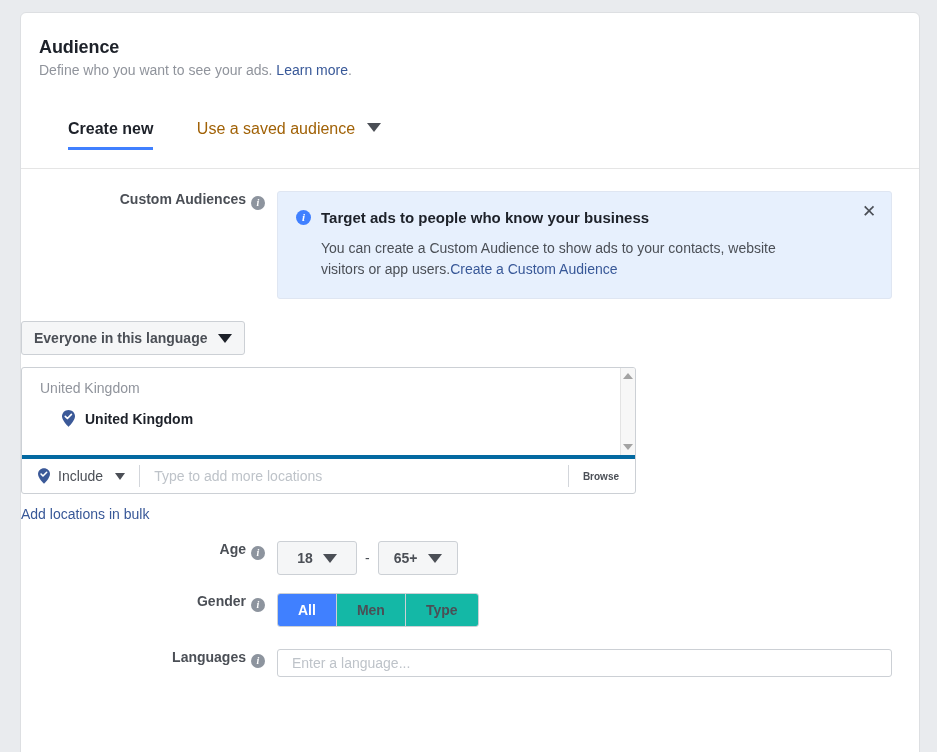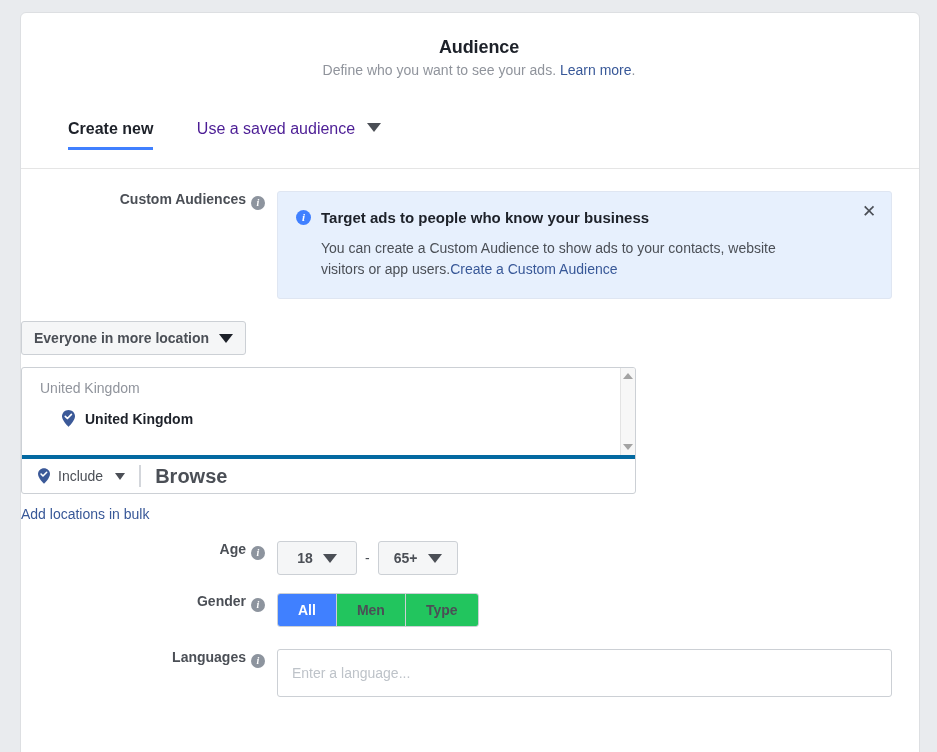--- a/index.html
+++ b/index.html
@@ -23,21 +23,20 @@
     width: 900px;
     min-height: 760px;
     background: #ffffff;
     border: 1px solid #dddfe2;
     border-radius: 6px;
   }
 
   
   .card-header {
     padding: 24px 0 0 18px;
-    text-align: center;
   }
   .page-title {
     font-size: 18px;
     font-weight: bold;
     color: #1d2129;
     margin: 0 0 4px 0;
     letter-spacing: -0.1px;
   }
   .page-subtitle {
     font-size: 14px;
@@ -55,21 +54,21 @@
   .tabs {
     position: relative;
     margin-top: 42px;
     height: 49px;
     border-bottom: 1px solid #e5e5e5;
     padding-left: 47px;
   }
   .tab {
     display: inline-block;
     font-size: 16px;
-    color: #4c1d95;
+    color: #a16207;
     padding: 0 0 12px 0;
     margin-right: 39px;
     cursor: pointer;
     vertical-align: top;
     position: relative;
   }
   .tab.active {
     font-weight: bold;
     color: #1d2129;
   }
@@ -323,21 +322,21 @@
     font-family: "Liberation Sans", sans-serif;
     font-size: 14px;
     color: #1d2129;
     padding: 0 14px;
     background: transparent;
     height: 100%;
   }
   .loc-typeahead::placeholder { color: #bec3c9; }
   .browse-btn {
     flex: 0 0 auto;
-    font-size: 20px;
+    font-size: 10px;
     font-weight: bold;
     color: #4b4f56;
     padding: 0 16px 0 14px;
     cursor: pointer;
   }
 
   .bulk-link {
     display: inline-block;
     font-size: 14px;
     color: #385898;
@@ -382,34 +381,34 @@
   }
   .gender-opt {
     height: 32px;
     padding: 0 20px;
     display: inline-flex;
     align-items: center;
     justify-content: center;
     font-size: 14px;
     font-weight: bold;
     color: #4b4f56;
-    background: #22c55e;
+    background: #14b8a6;
     border-right: 1px solid #ccd0d5;
     cursor: pointer;
   }
   .gender-opt:last-child { border-right: 0; }
   .gender-opt.selected {
     background: #4080ff;
     color: #ffffff;
   }
 
   
   .lang-input {
     width: 615px;
-    height: 48px;
+    height: 28px;
     border: 1px solid #ccd0d5;
     border-radius: 3px;
     background: #ffffff;
     font-family: "Liberation Sans", sans-serif;
     font-size: 14px;
     color: #1d2129;
     padding: 0 14px;
     outline: none;
   }
   .lang-input::placeholder { color: #bec3c9; }
@@ -459,21 +458,21 @@
         </div>
       </div>
     </div>
 
     <div class="spacer-md"></div>
 
     <div class="row">
       <div class="row-field">
 
         <div class="select-btn">
-          <span>Everyone in more location</span>
+          <span>Everyone in this language</span>
           <span class="caret-glyph"></span>
         </div>
 
         <div style="height:12px"></div>
 
         <div class="loc-box">
           <div class="loc-list">
             <div class="loc-group-label">United Kingdom</div>
             <div class="loc-item">
               <span class="pin">
@@ -499,20 +498,21 @@
               <span class="pin">
                 <svg width="12" height="16" viewBox="0 0 13 17" xmlns="http://www.w3.org/2000/svg">
                   <path d="M6.5 0C2.91 0 0 2.85 0 6.36c0 4.5 6.5 10.64 6.5 10.64S13 10.86 13 6.36C13 2.85 10.09 0 6.5 0z" fill="#3b5998"></path>
                   <path d="M3.3 6.3l2.1 2.2 4-4.1" stroke="#ffffff" stroke-width="1.7" fill="none" stroke-linecap="round" stroke-linejoin="round"></path>
                 </svg>
               </span>
               <span>Include</span>
               <span class="caret-glyph small"></span>
             </div>
             <div class="loc-divider"></div>
+            <input class="loc-typeahead" type="text" placeholder="Type to add more locations" style="">
             <div class="loc-divider"></div>
             <div class="browse-btn">Browse</div>
           </div>
         </div>
 
         <a class="bulk-link">Add locations in bulk</a>
       </div>
     </div>
 
     <div class="spacer-sm"></div>

